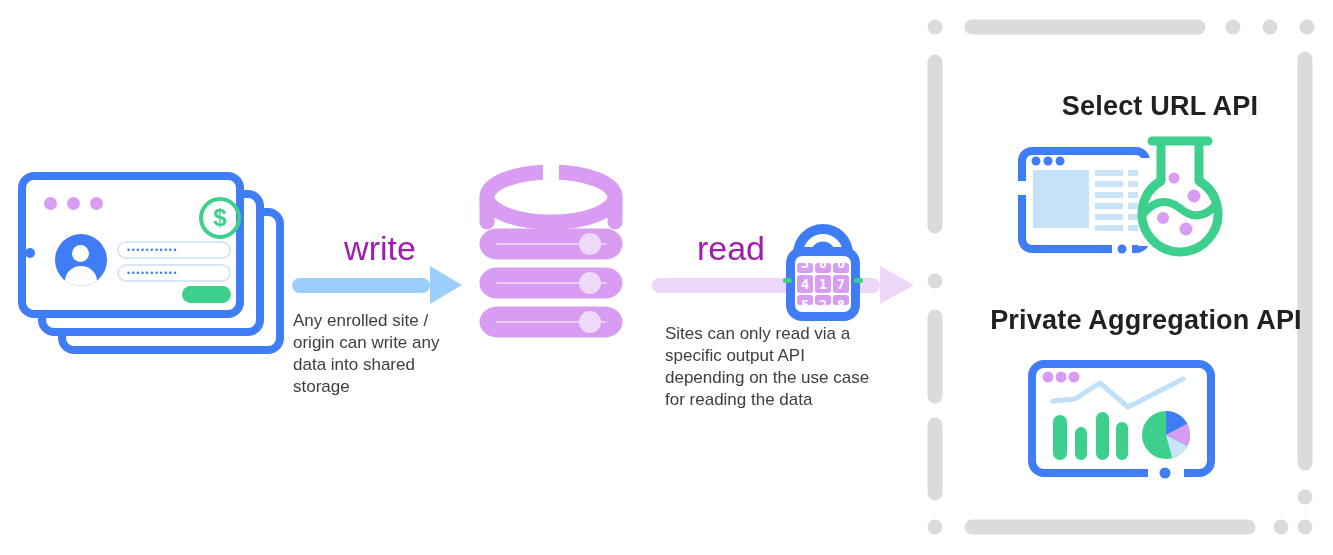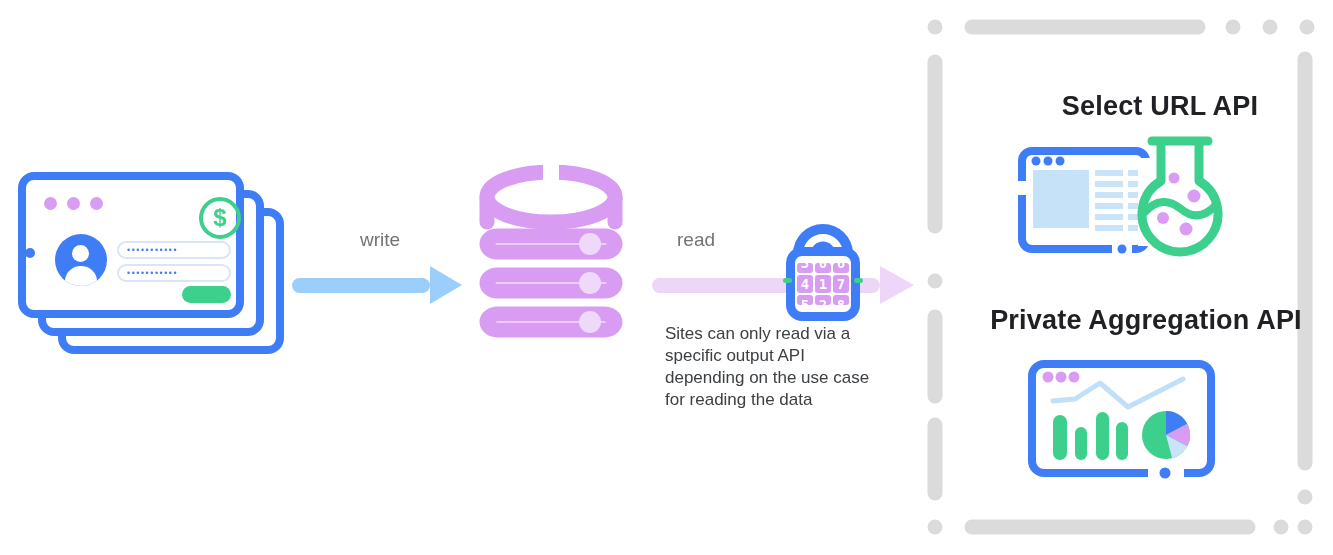--- a/index.html
+++ b/index.html
@@ -15,21 +15,21 @@
           color:#3DD08C;font-weight:bold;font-size:24px;display:flex;align-items:center;justify-content:center;}
   .avatar{position:absolute;left:29px;top:54px;width:52px;height:52px;border-radius:50%;background:#3F7DF6;overflow:hidden;}
   .avatar .head{position:absolute;left:17px;top:11px;width:17px;height:17px;border-radius:50%;background:#fff;}
   .avatar .body{position:absolute;left:10px;top:32px;width:32px;height:30px;border-radius:50%;background:#fff;}
   .pw{position:absolute;left:91px;width:114px;height:18px;border:2px solid #D9E6F5;border-radius:10px;background:#fff;
       box-sizing:border-box;display:flex;align-items:center;padding-left:8px;color:#3F7DF6;font-size:9px;letter-spacing:1.5px;overflow:hidden;}
   .login-btn{position:absolute;left:156px;top:106px;width:49px;height:17px;background:#3DD08C;border-radius:9px;}
   .border-gap{position:absolute;background:#fff;}
   .gap-dot{position:absolute;border-radius:50%;background:#3F7DF6;}
   
-  .flow-label{position:absolute;font-size:19px;font-weight:500;color:#737373;text-align:center;}
+  .flow-label{position:absolute;font-size:34px;font-weight:500;color:#a21caf;text-align:center;}
   .arrow-body{position:absolute;height:15px;border-radius:8px;}
   .arrow-head{position:absolute;width:0;height:0;border-top:19px solid transparent;border-bottom:19px solid transparent;}
   .caption{position:absolute;font-size:17px;line-height:22px;color:#3C4043;white-space:pre-line;}
   .h-title{position:absolute;font-size:27px;font-weight:700;color:#202124;text-align:center;letter-spacing:.2px;}
   
   .lock-body{position:absolute;left:786px;top:247px;width:74px;height:74px;background:#fff;border:9px solid #3F7DF6;
              border-radius:16px;box-sizing:border-box;display:flex;align-items:center;justify-content:center;gap:2px;z-index:4;}
   .dial{width:16px;display:flex;flex-direction:column;gap:2px;}
   .dial-cell{background:#D89CF2;border-radius:3px;overflow:hidden;color:#fff;text-align:center;
              font-family:"DejaVu Sans Mono", monospace;font-weight:bold;font-size:14px;line-height:14px;}
@@ -88,37 +88,41 @@
       </div>
       <div class="login-btn"></div>
       <div class="border-gap" style="left:0;top:62px;width:8px;height:24px;"></div>
       <div class="gap-dot" style="left:-1px;top:68px;width:10px;height:10px;"></div>
     </div>
   </div>
 
   <div class="flow-label" style="left:310px;top:229px;width:140px;">write</div>
   <div class="arrow-body" style="left:292px;top:278px;width:138px;background:#9CCEFB;"></div>
   <div class="arrow-head" style="left:430px;top:266px;border-left:32px solid #9CCEFB;"></div>
+  <div class="caption" style="left:293px;top:310px;width:200px;">Any enrolled site /
+origin can write any
+data into shared
+storage</div>
 
   <svg class="abs" style="left:455px;top:155px;" width="200" height="200" viewBox="455 155 200 200">
     <g stroke="#D89CF2" stroke-width="15" fill="#fff">
       <line x1="487" y1="197" x2="487" y2="222" stroke-linecap="round"></line>
       <line x1="615" y1="197" x2="615" y2="222" stroke-linecap="round"></line>
       <ellipse cx="551" cy="197" rx="64" ry="25"></ellipse>
       <rect x="487" y="236" width="128" height="16" rx="10"></rect>
       <rect x="487" y="275" width="128" height="16" rx="10"></rect>
       <rect x="487" y="314" width="128" height="16" rx="11"></rect>
     </g>
     <rect x="543" y="160" width="16" height="21" fill="#fff"></rect>
     <circle cx="590" cy="244" r="11" fill="#EFD9FA"></circle>
     <circle cx="590" cy="283" r="11" fill="#EFD9FA"></circle>
     <circle cx="590" cy="322" r="11" fill="#EFD9FA"></circle>
   </svg>
 
-  <div class="flow-label" style="left:641px;top:229px;width:110px;">read</div>
+  <div class="flow-label" style="left:676px;top:229px;width:110px;">read</div>
   <div class="arrow-body" style="left:652px;top:278px;width:228px;background:#EDD6F8;z-index:1;"></div>
   <div class="arrow-head" style="left:880px;top:266px;border-left:34px solid #EDD6F8;z-index:1;"></div>
   <div class="caption" style="left:665px;top:323px;width:245px;">Sites can only read via a
 specific output API
 depending on the use case
 for reading the data</div>
 
   <svg class="abs" style="left:786px;top:198px;z-index:3;" width="74" height="62" viewBox="786 198 74 62">
     <path d="M 798 254 A 25 25 0 1 1 848 254" fill="#fff" stroke="#3F7DF6" stroke-width="10"></path>
     <path d="M 814 254 A 9 9 0 1 1 832 254" fill="#fff" stroke="#3F7DF6" stroke-width="7"></path>

